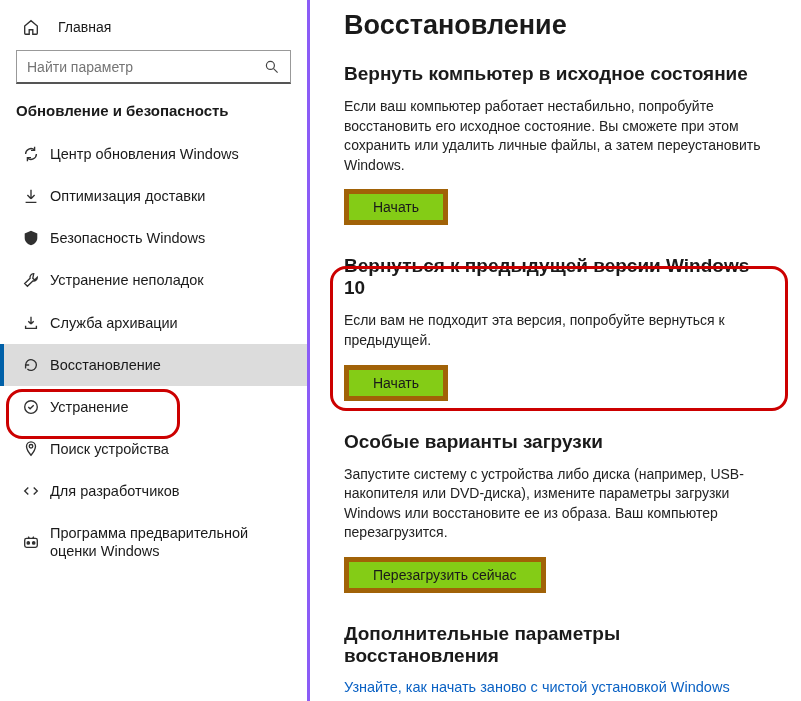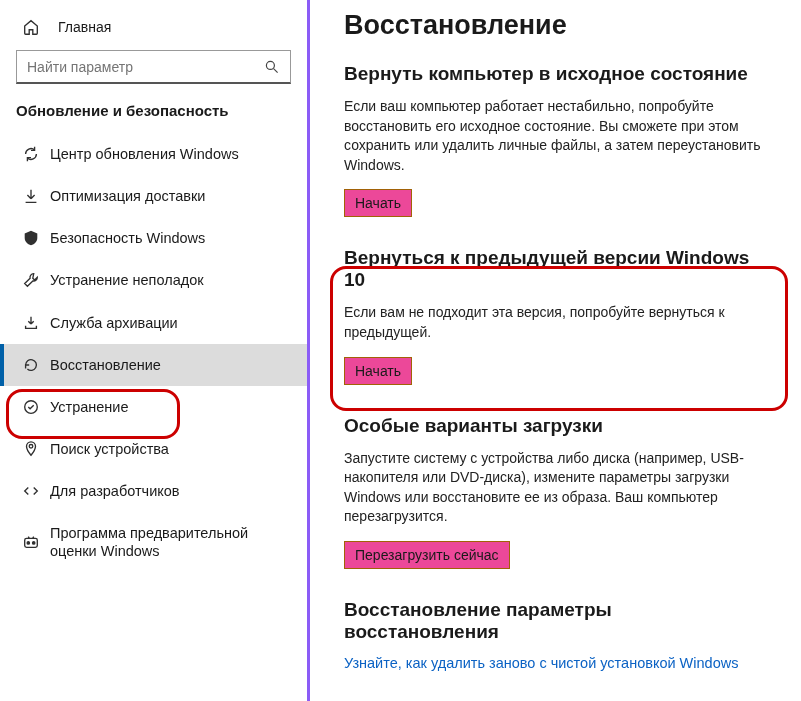--- a/index.html
+++ b/index.html
@@ -72,23 +72,23 @@
     flex: 1;
     padding: 10px 0 0 34px;
     overflow: hidden;
   }
   h1 { font-size: 27px; font-weight: 600; margin-bottom: 22px; }
   h2 { font-size: 19px; font-weight: 600; margin-bottom: 12px; margin-top: 8px; }
   .section { margin-bottom: 30px; max-width: 420px; }
   .section p { font-size: 14px; line-height: 1.4; color: #222; margin-bottom: 14px; }
   .btn {
     display: inline-block;
-    background: #ec4899;
-    border: 1px solid #a16207;
-    padding: 5px 10px;
+    background: #84cc16;
+    border: 5px solid #a16207;
+    padding: 5px 24px;
     font: inherit;
     font-size: 14px;
     color: #1a1a1a;
     cursor: default;
   }
   .link { color: #0b62c4; font-size: 14.5px; cursor: default; }
 
   .hl {
     border: 3px solid #cc0000;
     border-radius: 16px;
@@ -210,19 +210,19 @@
     <button class="btn">Начать</button>
   </div>
 
   <div class="section">
     <h2>Особые варианты загрузки</h2>
     <p>Запустите систему с устройства либо диска (например, USB-накопителя или DVD-диска), измените параметры загрузки Windows или восстановите ее из образа. Ваш компьютер перезагрузится.</p>
     <button class="btn">Перезагрузить сейчас</button>
   </div>
 
   <div class="section" style="margin-bottom:10px">
-    <h2>Восстановление параметры восстановления</h2>
-    <span class="link">Узнайте, как удалить заново с чистой установкой Windows</span>
+    <h2>Дополнительные параметры восстановления</h2>
+    <span class="link">Узнайте, как начать заново с чистой установкой Windows</span>
   </div>
 </main>
 
 <div class="hl hl-sidebar"></div>
 <div class="hl hl-prev"></div>
 
 </body></html>

